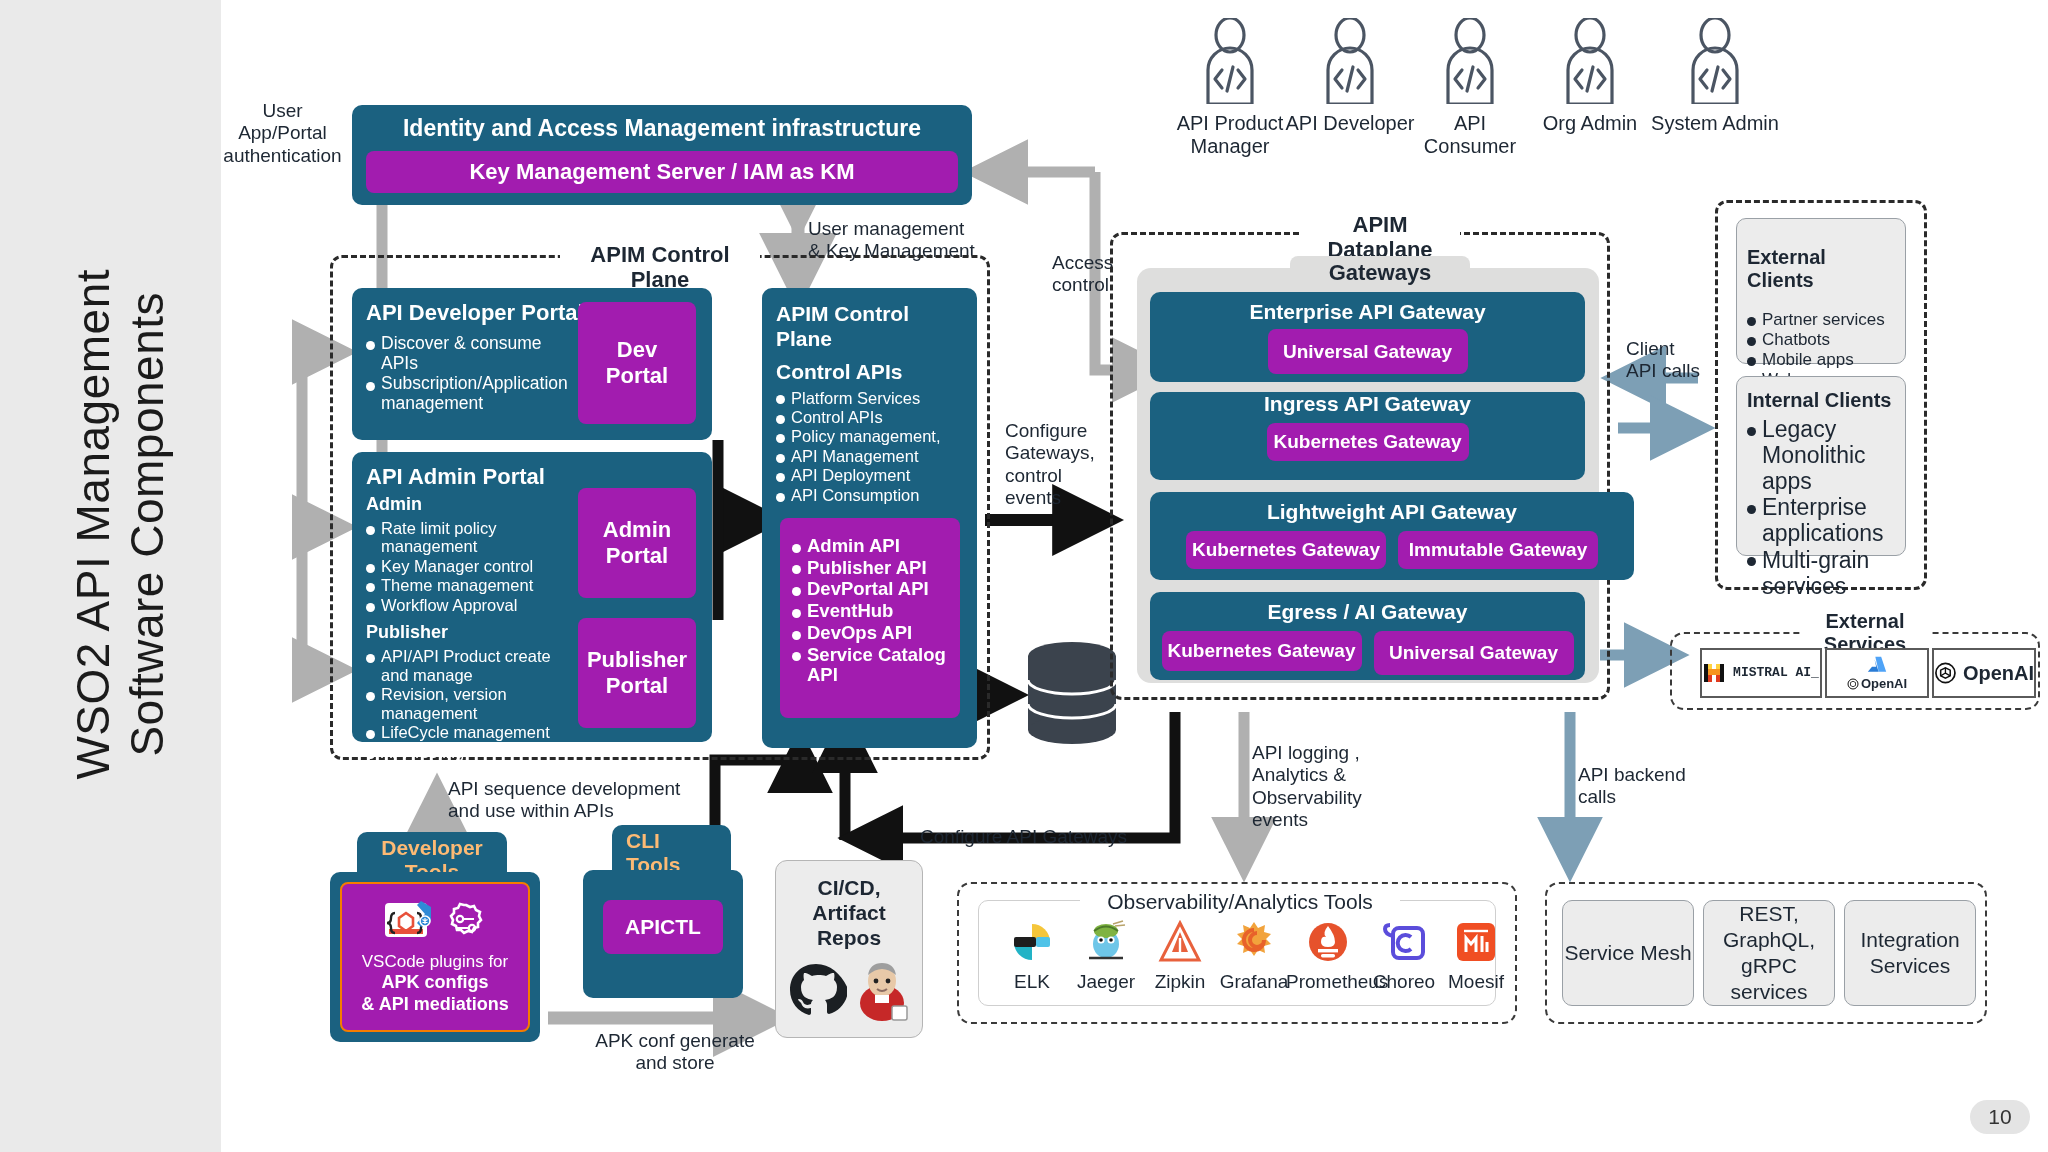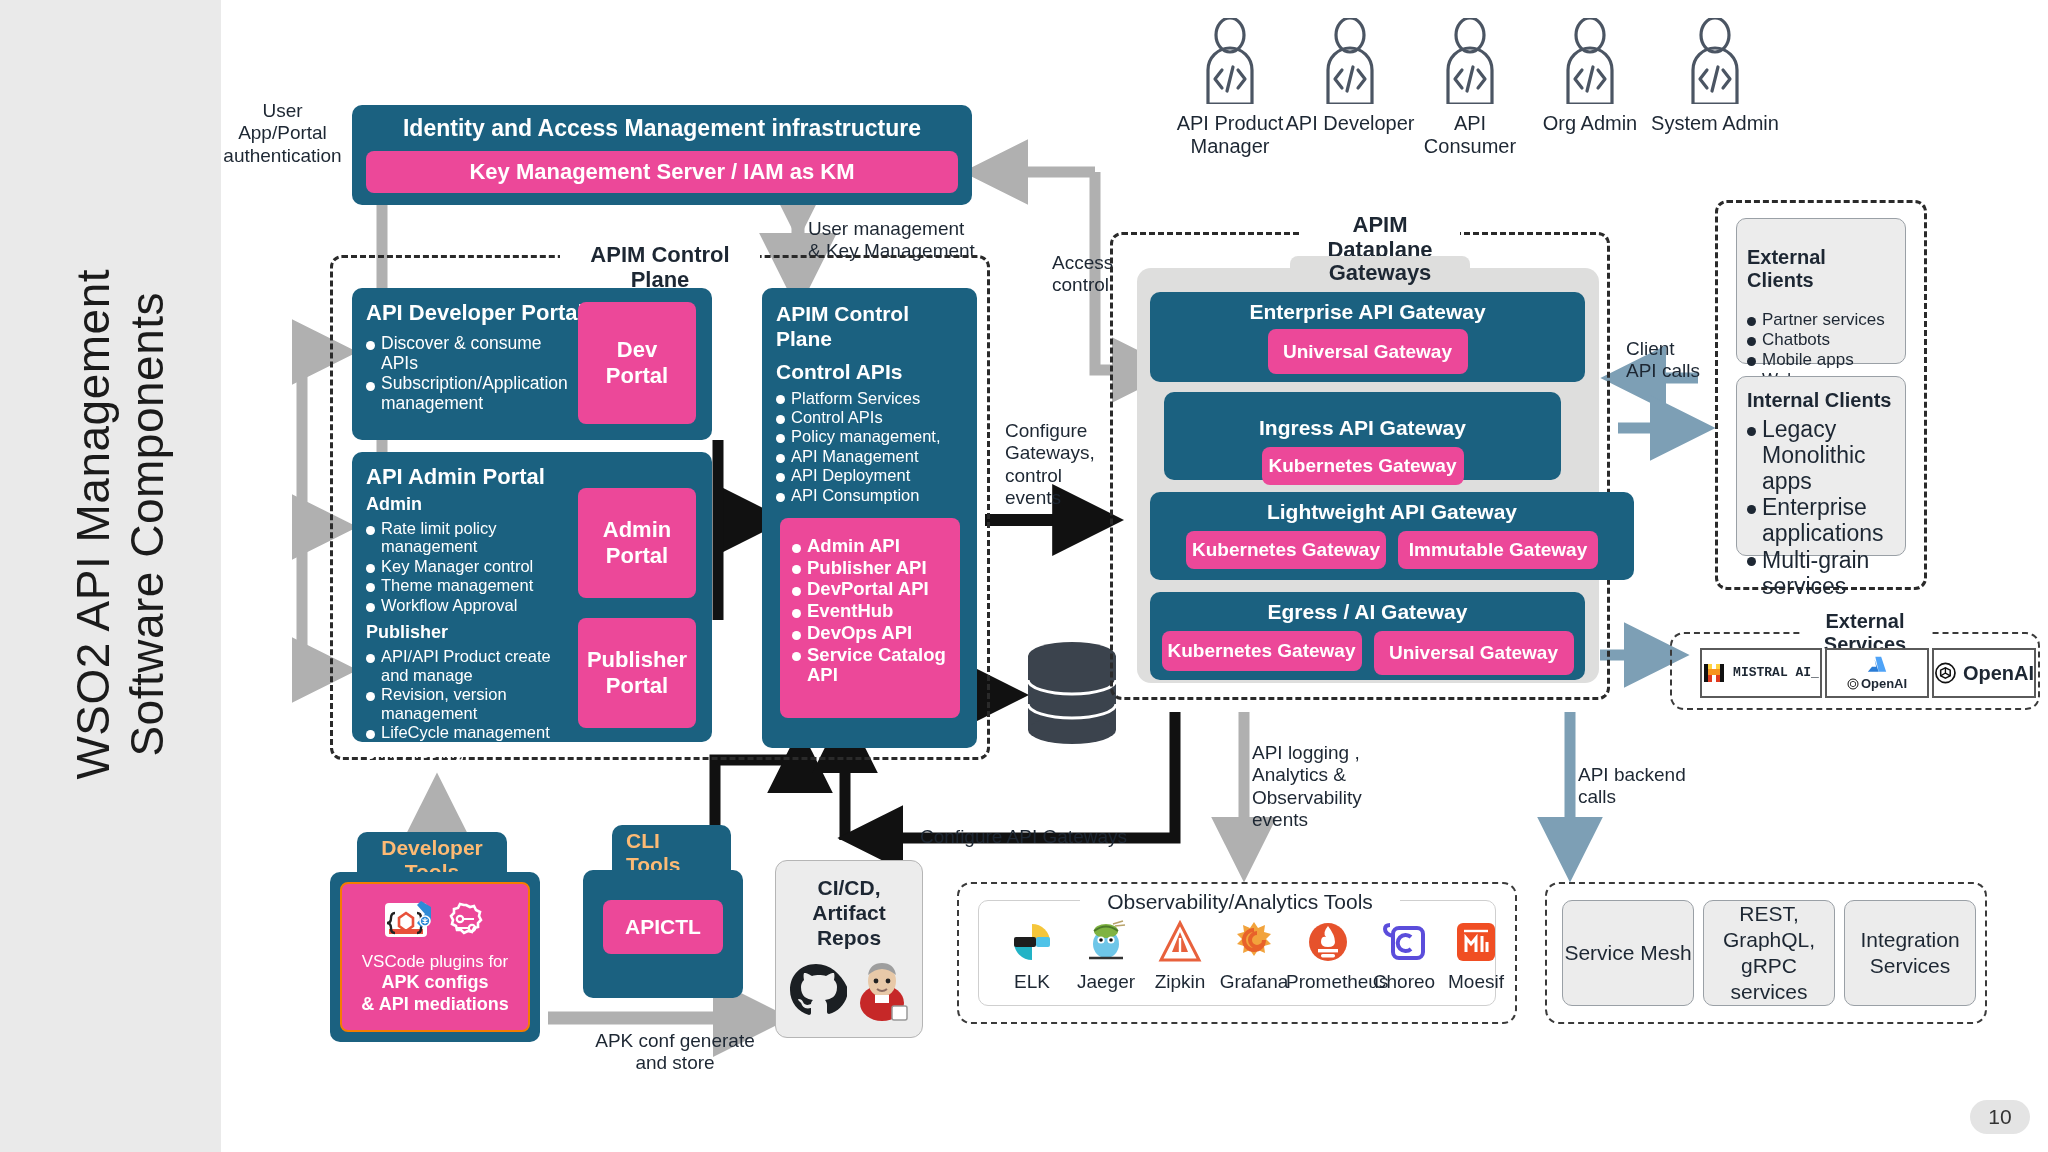--- a/index.html
+++ b/index.html
@@ -19,21 +19,21 @@
     position:absolute;left:-330px;top:470px;width:900px;
     transform:rotate(-90deg);
     text-align:center;
     font-size:46px;font-weight:400;letter-spacing:.5px;color:#1b1b1b;
     line-height:1.18;white-space:pre-line;
   }
 
   
   .abs{position:absolute;box-sizing:border-box;}
   .teal{background:#1b6180;color:#fff;border-radius:10px;}
-  .orange{background:#ec4899;color:#fff;border-radius:8px;}
+  .orange{background:#a21caf;color:#fff;border-radius:8px;}
   .hdr{font-weight:bold;}
   .ctr{text-align:center;}
   .dash{border:3px dashed #2a2a2a;border-radius:12px;}
   .dash-thin{border:2.5px dashed #3a3a3a;border-radius:14px;}
   .greybox{background:#ececec;border:1.5px solid #9aa0a6;border-radius:10px;}
 
   ul.b{margin:0;padding:0;list-style:none;}
   ul.b li{position:relative;padding-left:15px;line-height:1.12;margin-bottom:1px;}
   ul.b li:before{
     content:"";position:absolute;left:0;top:.42em;
@@ -265,21 +265,21 @@
 Dataplane</div>
 
   <div class="abs" style="left:1137px;top:268px;width:462px;height:415px;background:#dededd;border-radius:14px;"></div>
   <div class="abs hdr ctr" style="left:1290px;top:256px;width:180px;height:34px;line-height:34px;background:#dededd;border-radius:8px 8px 0 0;font-size:22px;">Gateways</div>
 
   <div class="abs teal" style="left:1150px;top:292px;width:435px;height:90px;padding:8px;">
     <div class="hdr ctr" style="font-size:21px;">Enterprise API Gateway</div>
     <div class="orange hdr ctr" style="margin:5px auto 0;width:200px;height:45px;display:flex;align-items:center;justify-content:center;font-size:19px;line-height:1.15;">Universal Gateway</div>
   </div>
 
-  <div class="abs teal" style="left:1150px;top:392px;width:397px;height:88px;padding:24px;margin-left:14px;">
+  <div class="abs teal" style="left:1150px;top:392px;width:435px;height:88px;padding:0;">
     <div class="hdr ctr" style="font-size:21px;">Ingress API Gateway</div>
     <div class="orange hdr ctr" style="margin:7px auto 0;width:202px;height:38px;line-height:38px;font-size:19px;">Kubernetes Gateway</div>
   </div>
 
   <div class="abs teal" style="left:1150px;top:492px;width:484px;height:88px;padding:8px;">
     <div class="hdr ctr" style="font-size:21px;">Lightweight API Gateway</div>
     <div style="display:flex;gap:12px;margin-top:7px;justify-content:center;">
       <div class="orange hdr ctr" style="width:200px;height:38px;line-height:38px;font-size:19px;">Kubernetes Gateway</div>
       <div class="orange hdr ctr" style="width:200px;height:38px;line-height:38px;font-size:19px;">Immutable Gateway</div>
     </div>
@@ -347,20 +347,22 @@
   </div>
   <div class="extsvc" style="left:1932px;top:648px;width:100px;height:46px;">
     <svg width="26" height="26" viewBox="0 0 24 24">
       <circle cx="12" cy="12" r="10" fill="none" stroke="#111" stroke-width="1.8"></circle>
       <path d="M7,9 L12,6.5 L17,9 L17,15 L12,17.5 L7,15 z" fill="none" stroke="#111" stroke-width="1.6"></path>
       <path d="M12,6.5 L12,12 L17,15 M12,12 L7,15" fill="none" stroke="#111" stroke-width="1.4"></path>
     </svg>
     <span style="font-size:20px;font-weight:bold;">OpenAI</span>
   </div>
 
+  <div class="abs lbl" style="left:448px;top:778px;width:240px;white-space:pre-line;">API sequence development
+and use within APIs</div>
   <div class="abs lbl" style="left:920px;top:826px;width:260px;">Configure API Gateways</div>
   <div class="abs lbl ctr" style="left:570px;top:1030px;width:210px;white-space:pre-line;">APK conf generate
 and store</div>
   <div class="abs lbl" style="left:1252px;top:742px;width:160px;white-space:pre-line;">API logging ,
 Analytics  &amp;
 Observability
 events</div>
   <div class="abs lbl" style="left:1578px;top:764px;width:160px;white-space:pre-line;">API backend
 calls</div>
 

